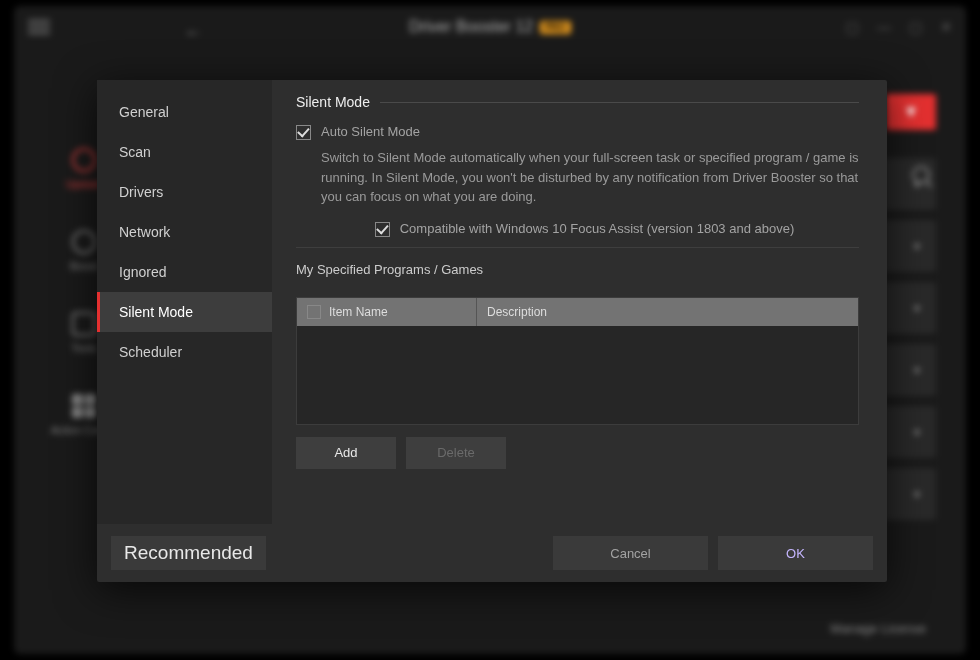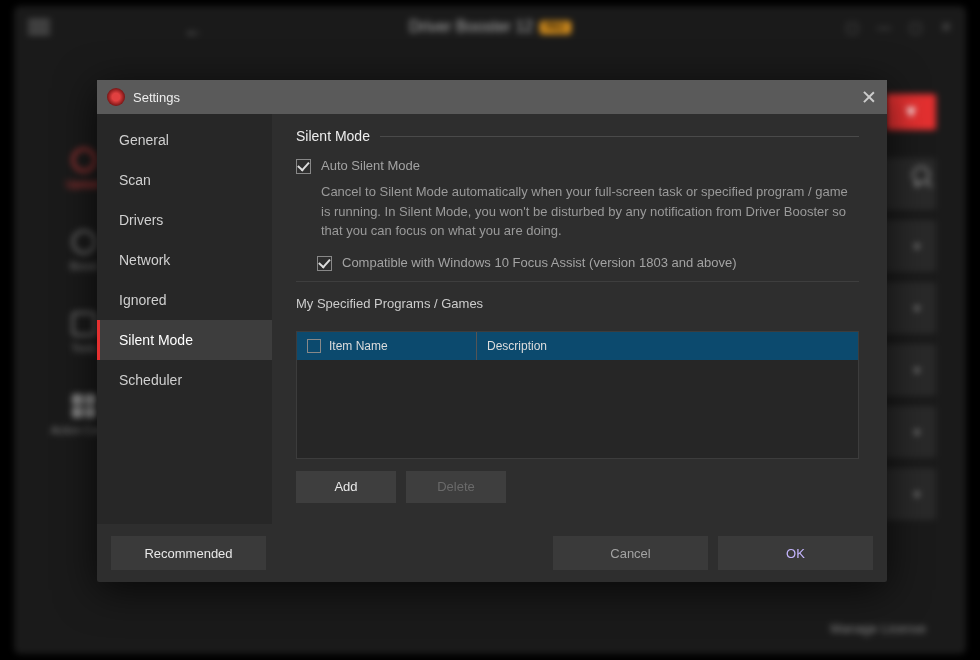--- a/index.html
+++ b/index.html
@@ -89,21 +89,21 @@
     width: 1.5px; height: 14px; background: #ccc;
   }
   .dlg-close::before { transform: rotate(45deg); }
   .dlg-close::after { transform: rotate(-45deg); }
   
   .dlg-body { flex: 1; display: flex; }
   
   .dlg-nav {
     width: 175px;
     background: #272727;
-    padding-top: 6px;
+    padding-top: 12px;
   }
   .dlg-nav .nav-item {
     padding: 12px 22px;
     font-size: 14px;
     color: #d0d0d0;
     cursor: pointer;
   }
   .dlg-nav .nav-item.active {
     background: #3d3d3d;
     border-left: 3px solid #e43030;
@@ -142,21 +142,21 @@
   .sep { height: 1px; background: #3e3e3e; margin: 10px 0 14px 0; }
   
   .sub-label { color: #ccc; font-size: 13px; margin-bottom: 20px; }
   
   .prog-table {
     border: 1px solid #3c3c3c;
     background: #262626;
     height: 128px;
   }
   .prog-head {
-    background: #0c4a6e;
+    background: #737373;
     height: 28px;
     display: flex;
     align-items: center;
     font-size: 12px;
     color: #ddd;
   }
   .prog-head .col1 { width: 180px; display: flex; align-items: center; gap: 8px; padding-left: 10px; border-right: 1px solid #555; height: 100%;}
   .prog-head .col2 { flex: 1; padding-left: 10px; }
   .prog-head .cb-h { width: 14px; height: 14px; border: 1px solid #888; }
   
@@ -170,21 +170,21 @@
   .btn.disabled { color: #6a6a6a; cursor: default; }
   
   .dlg-footer {
     height: 58px;
     display: flex;
     align-items: center;
     padding: 0 14px;
     gap: 10px;
     border-top: 0px solid #3a3a3a;
   }
-  .dlg-footer .btn-rec { width: 155px; height: 34px; background: #3a3a3a; display:flex;align-items:center;justify-content:center;font-size:13px;color:#e8e8e8;cursor:pointer;}
+  .dlg-footer .btn-rec { width: 155px; height: 34px; background: #3a3a3a; display:flex;align-items:center;justify-content:center;font-size:19px;color:#e8e8e8;cursor:pointer;}
   .dlg-footer .spacer { flex: 1; }
   .dlg-footer .btn-cancel, .dlg-footer .btn-ok {
     width: 155px; height: 34px; background: #3a3a3a;
     display:flex;align-items:center;justify-content:center;font-size:13px;cursor:pointer;
   }
   .dlg-footer .btn-cancel { color:#a3a3a3; }
   .dlg-footer .btn-ok { color:#c4b5fd; }
 </style>
 </head>
 <body>
@@ -253,48 +253,43 @@
           <span class="chev">▼</span>
         </div>
     </div>
   </div>
   <div class="red-btn">▼</div>
   <div class="search-ico"></div>
   <div class="manage">Manage License</div>
 </div>
 
 <div class="dialog">
-  <div class="dlg-title">
-    <div class="dlg-logo"></div>
-    <span>Settings</span>
-    <div class="dlg-close"></div>
-  </div>
   <div class="dlg-body">
     <div class="dlg-nav">
       <div class="nav-item">General</div>
       <div class="nav-item">Scan</div>
       <div class="nav-item">Drivers</div>
       <div class="nav-item">Network</div>
       <div class="nav-item">Ignored</div>
       <div class="nav-item active">Silent Mode</div>
       <div class="nav-item">Scheduler</div>
     </div>
     <div class="dlg-content">
       <div class="section-head">
         <span>Silent Mode</span>
         <div class="line"></div>
       </div>
 
       <div class="cb-row">
         <div class="cb checked"></div>
         <span class="cb-label">Auto Silent Mode</span>
       </div>
-      <div class="desc">Cancel to Silent Mode automatically when your full-screen task or specified program / game is running. In Silent Mode, you won't be disturbed by any notification from Driver Booster so that you can focus on what you are doing.</div>
-
-      <div class="cb-row" style="margin-left:21px;">
+      <div class="desc">Switch to Silent Mode automatically when your full-screen task or specified program / game is running. In Silent Mode, you won't be disturbed by any notification from Driver Booster so that you can focus on what you are doing.</div>
+
+      <div class="cb-row" style="margin-left:14px;justify-content:center;">
         <div class="cb checked"></div>
         <span class="cb-label">Compatible with Windows 10 Focus Assist (version 1803 and above)</span>
       </div>
 
       <div class="sep"></div>
 
       <div class="sub-label">My Specified Programs / Games</div>
 
       <div class="prog-table">
         <div class="prog-head">

